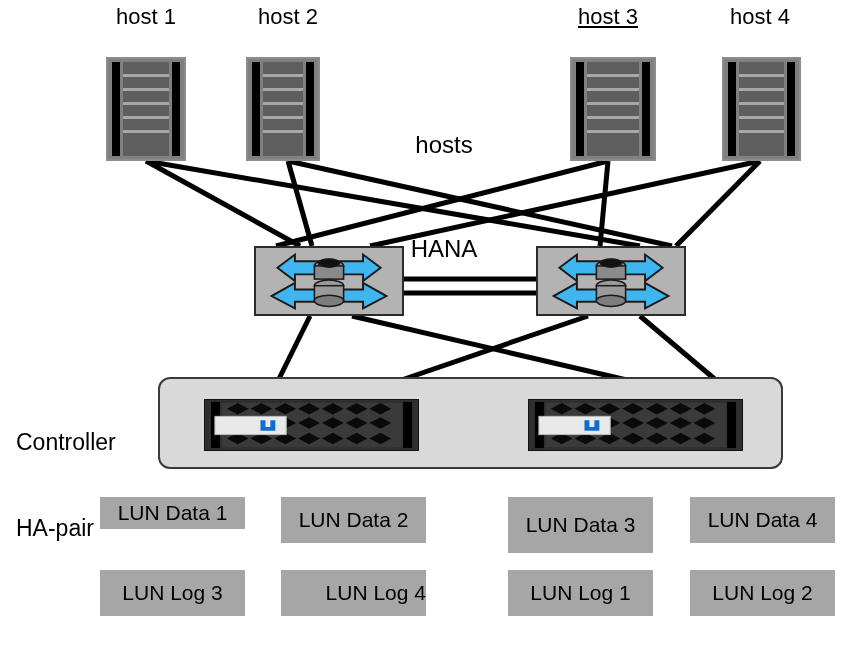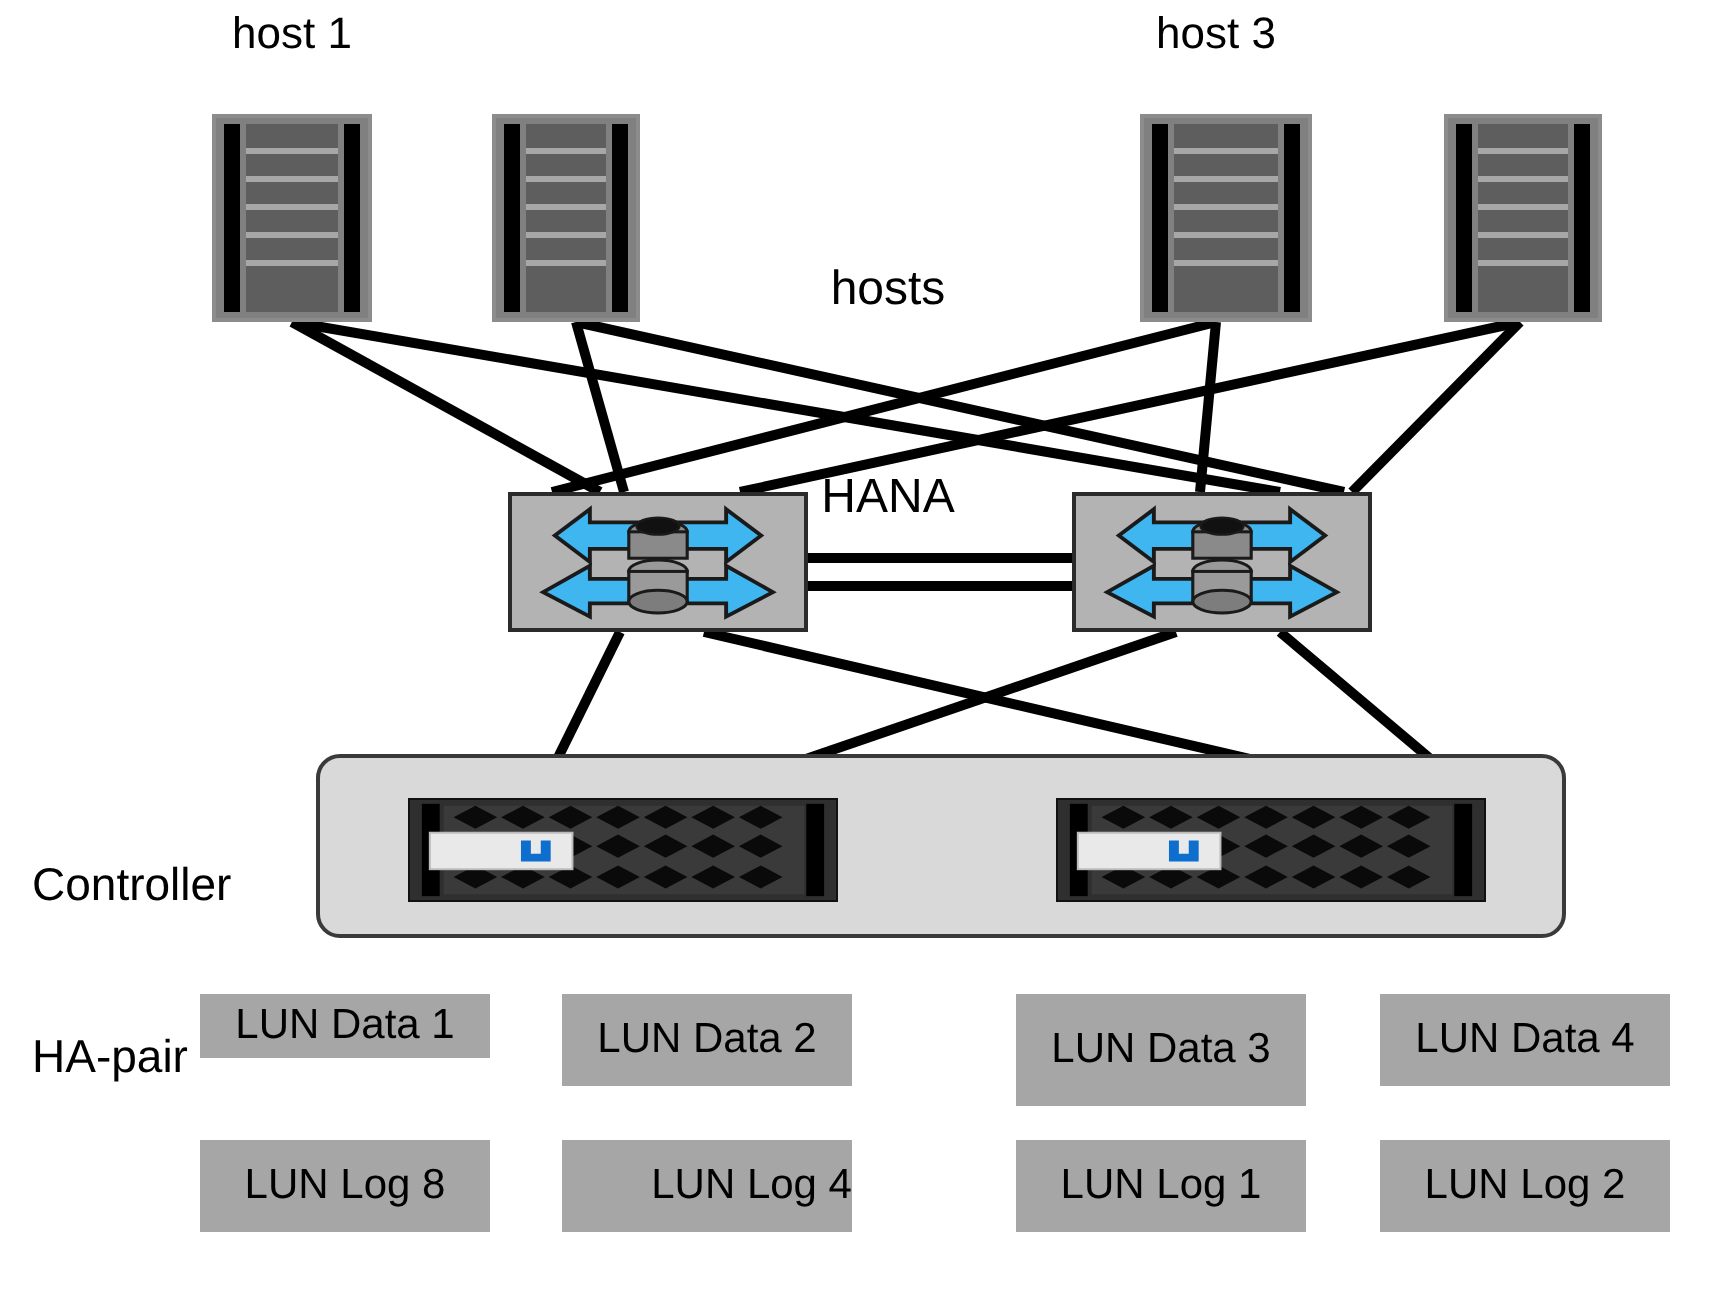--- a/index.html
+++ b/index.html
@@ -61,21 +61,23 @@
         <line x1="588" y1="316" x2="352" y2="397"></line>
         <line x1="640" y1="316" x2="736" y2="397"></line>
       </g>
     <g id="isl-group" stroke="#000000" stroke-width="5" stroke-linecap="butt" fill="none">
         <line x1="404" y1="279" x2="536" y2="279"></line>
         <line x1="404" y1="293" x2="536" y2="293"></line>
       </g>
   </svg>
 
   <div class="lbl host-label" style="left:86px;top:4px;width:120px;">host 1</div>
-  <div class="lbl host-label" style="left:548px;top:4px;width:120px;">host 3</div>
+  <div class="lbl host-label" style="left:228px;top:4px;width:120px;">host 2</div>
+  <div class="lbl host-label" style="left:548px;top:4px;width:120px;text-decoration:underline;">host 3</div>
+  <div class="lbl host-label" style="left:700px;top:4px;width:120px;">host 4</div>
 
   <div class="lbl hana-label" style="left:385px;top:58px;width:118px;">
     <div>hosts</div>
     <div>HANA</div>
   </div>
 
   <div class="host-icon" style="left:106px;top:57px;width:80px;height:104px;">
     <div class="railL"></div>
     <div class="railR"></div>
     <div class="face">
@@ -244,21 +246,21 @@
     <span>LUN Data 2</span>
     </div>
   <div class="lun" style="left:508px;top:497px;width:145px;height:56px;">
     <span>LUN Data 3</span>
     </div>
   <div class="lun" style="left:690px;top:497px;width:145px;height:46px;">
     <span>LUN Data 4</span>
     </div>
 
   <div class="lun" style="left:100px;top:570px;width:145px;height:46px;">
-    <span>LUN Log 8</span>
+    <span>LUN Log 3</span>
     </div>
   <div class="lun" style="left:281px;top:570px;width:145px;height:46px;justify-content:flex-end;">
     <span>LUN Log 4</span>
     </div>
   <div class="lun" style="left:508px;top:570px;width:145px;height:46px;">
     <span>LUN Log 1</span>
     </div>
   <div class="lun" style="left:690px;top:570px;width:145px;height:46px;">
     <span>LUN Log 2</span>
     </div>

